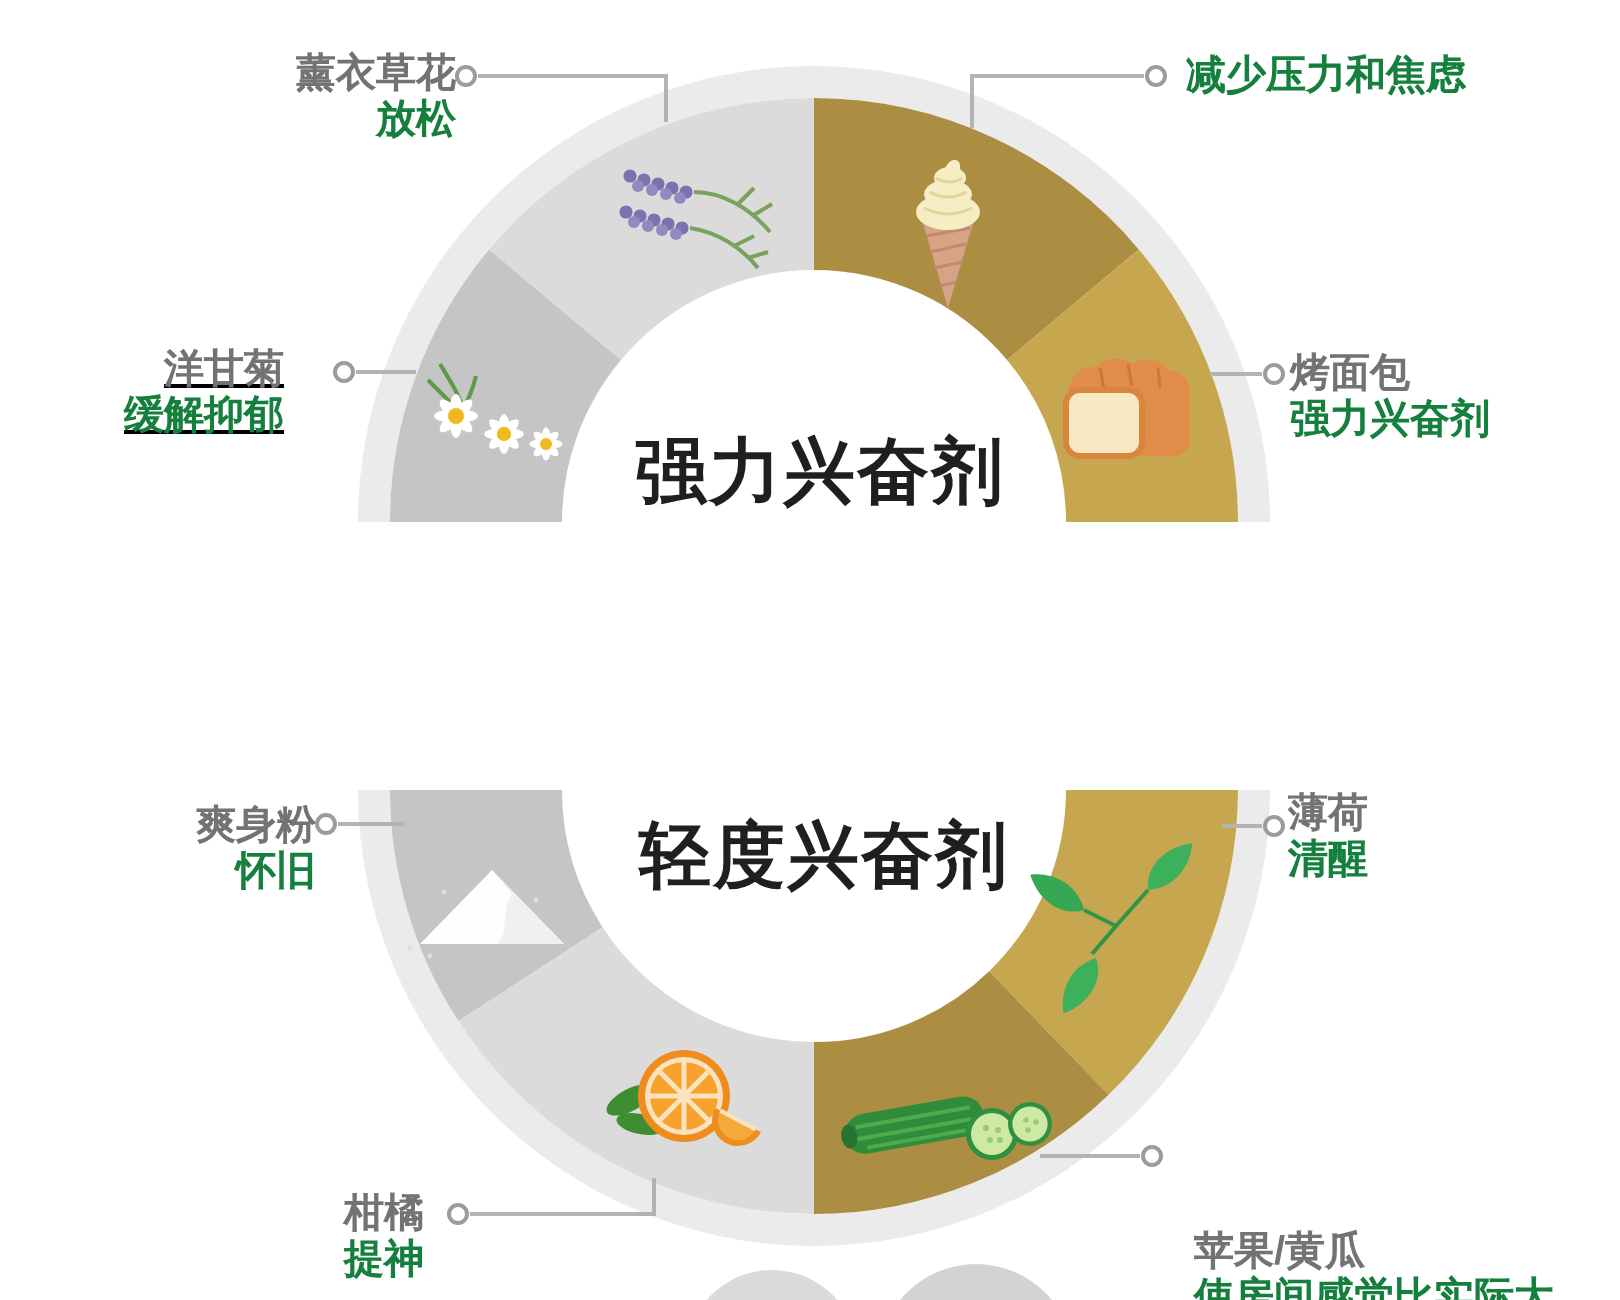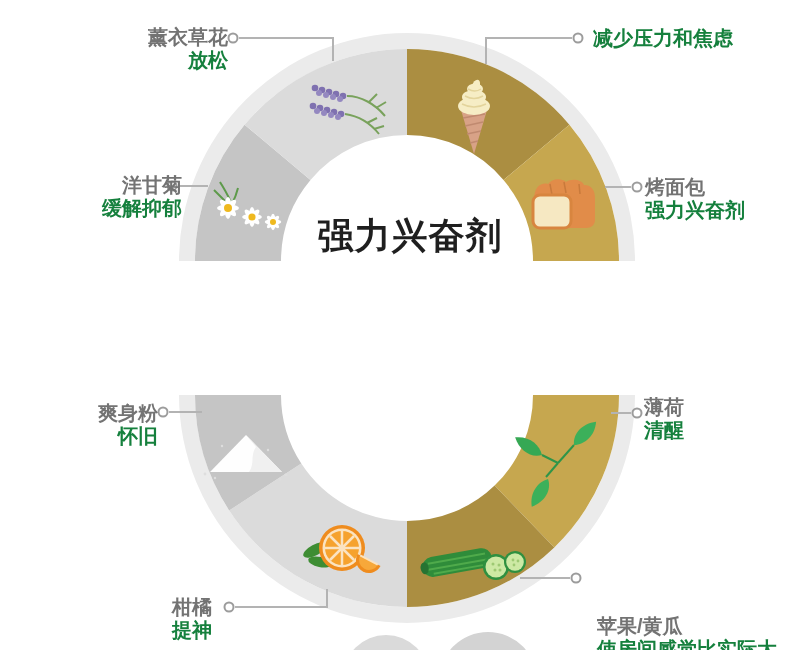--- a/index.html
+++ b/index.html
@@ -9,21 +9,21 @@
   .label{position:absolute;font-weight:bold;font-size:20px;line-height:23px;white-space:nowrap;}
   .label .name{color:#737373;}
   .label .effect{color:#15803d;}
   .align-right{text-align:right;}
   .ring-title{position:absolute;width:320px;text-align:center;font-size:36px;line-height:34px;
               font-weight:bold;color:#1f1f1f;letter-spacing:1px;}
   #title-strong{left:250px;top:219px;}
   #title-mild{left:252px;top:411px;}
   #lbl-lavender{top:26px;right:582px;}
   #lbl-icecream{top:27px;left:593px;}
-  #lbl-chamomile{top:174px;right:628px;}
+  #lbl-chamomile{top:174px;right:668px;text-decoration:underline;}
   #lbl-toast{top:176px;left:645px;}
   #lbl-talcum{top:402px;right:652px;}
   #lbl-mint{top:396px;left:644px;font-family:Liberation Serif, serif;}
   #lbl-citrus{top:596px;right:598px;}
   #lbl-cucumber{top:567px;left:597px;margin-top:48px;}
   .connector{stroke:#b3b3b3;stroke-width:2;fill:none;}
   .node{fill:#ffffff;stroke:#9c9c9c;stroke-width:2;}
 </style>
 </head>
 <body>
@@ -238,20 +238,21 @@
     <circle class="node" cx="229" cy="607" r="4.5"></circle>
 
     <polyline class="connector" points="570,578 520,578"></polyline>
     <circle class="node" cx="576" cy="578" r="4.5"></circle>
 
     <circle cx="386" cy="678" r="43" fill="#dadada"></circle>
     <circle cx="488" cy="681" r="49" fill="#d3d3d3"></circle>
   </svg>
 
   <div class="ring-title" id="title-strong">强力兴奋剂</div>
+  <div class="ring-title" id="title-mild">轻度兴奋剂</div>
 
   <div class="label align-right" id="lbl-lavender">
     <div class="name">薰衣草花</div>
     <div class="effect">放松</div>
   </div>
 
   <div class="label" id="lbl-icecream">
     <div class="effect">减少压力和焦虑</div>
   </div>
 

